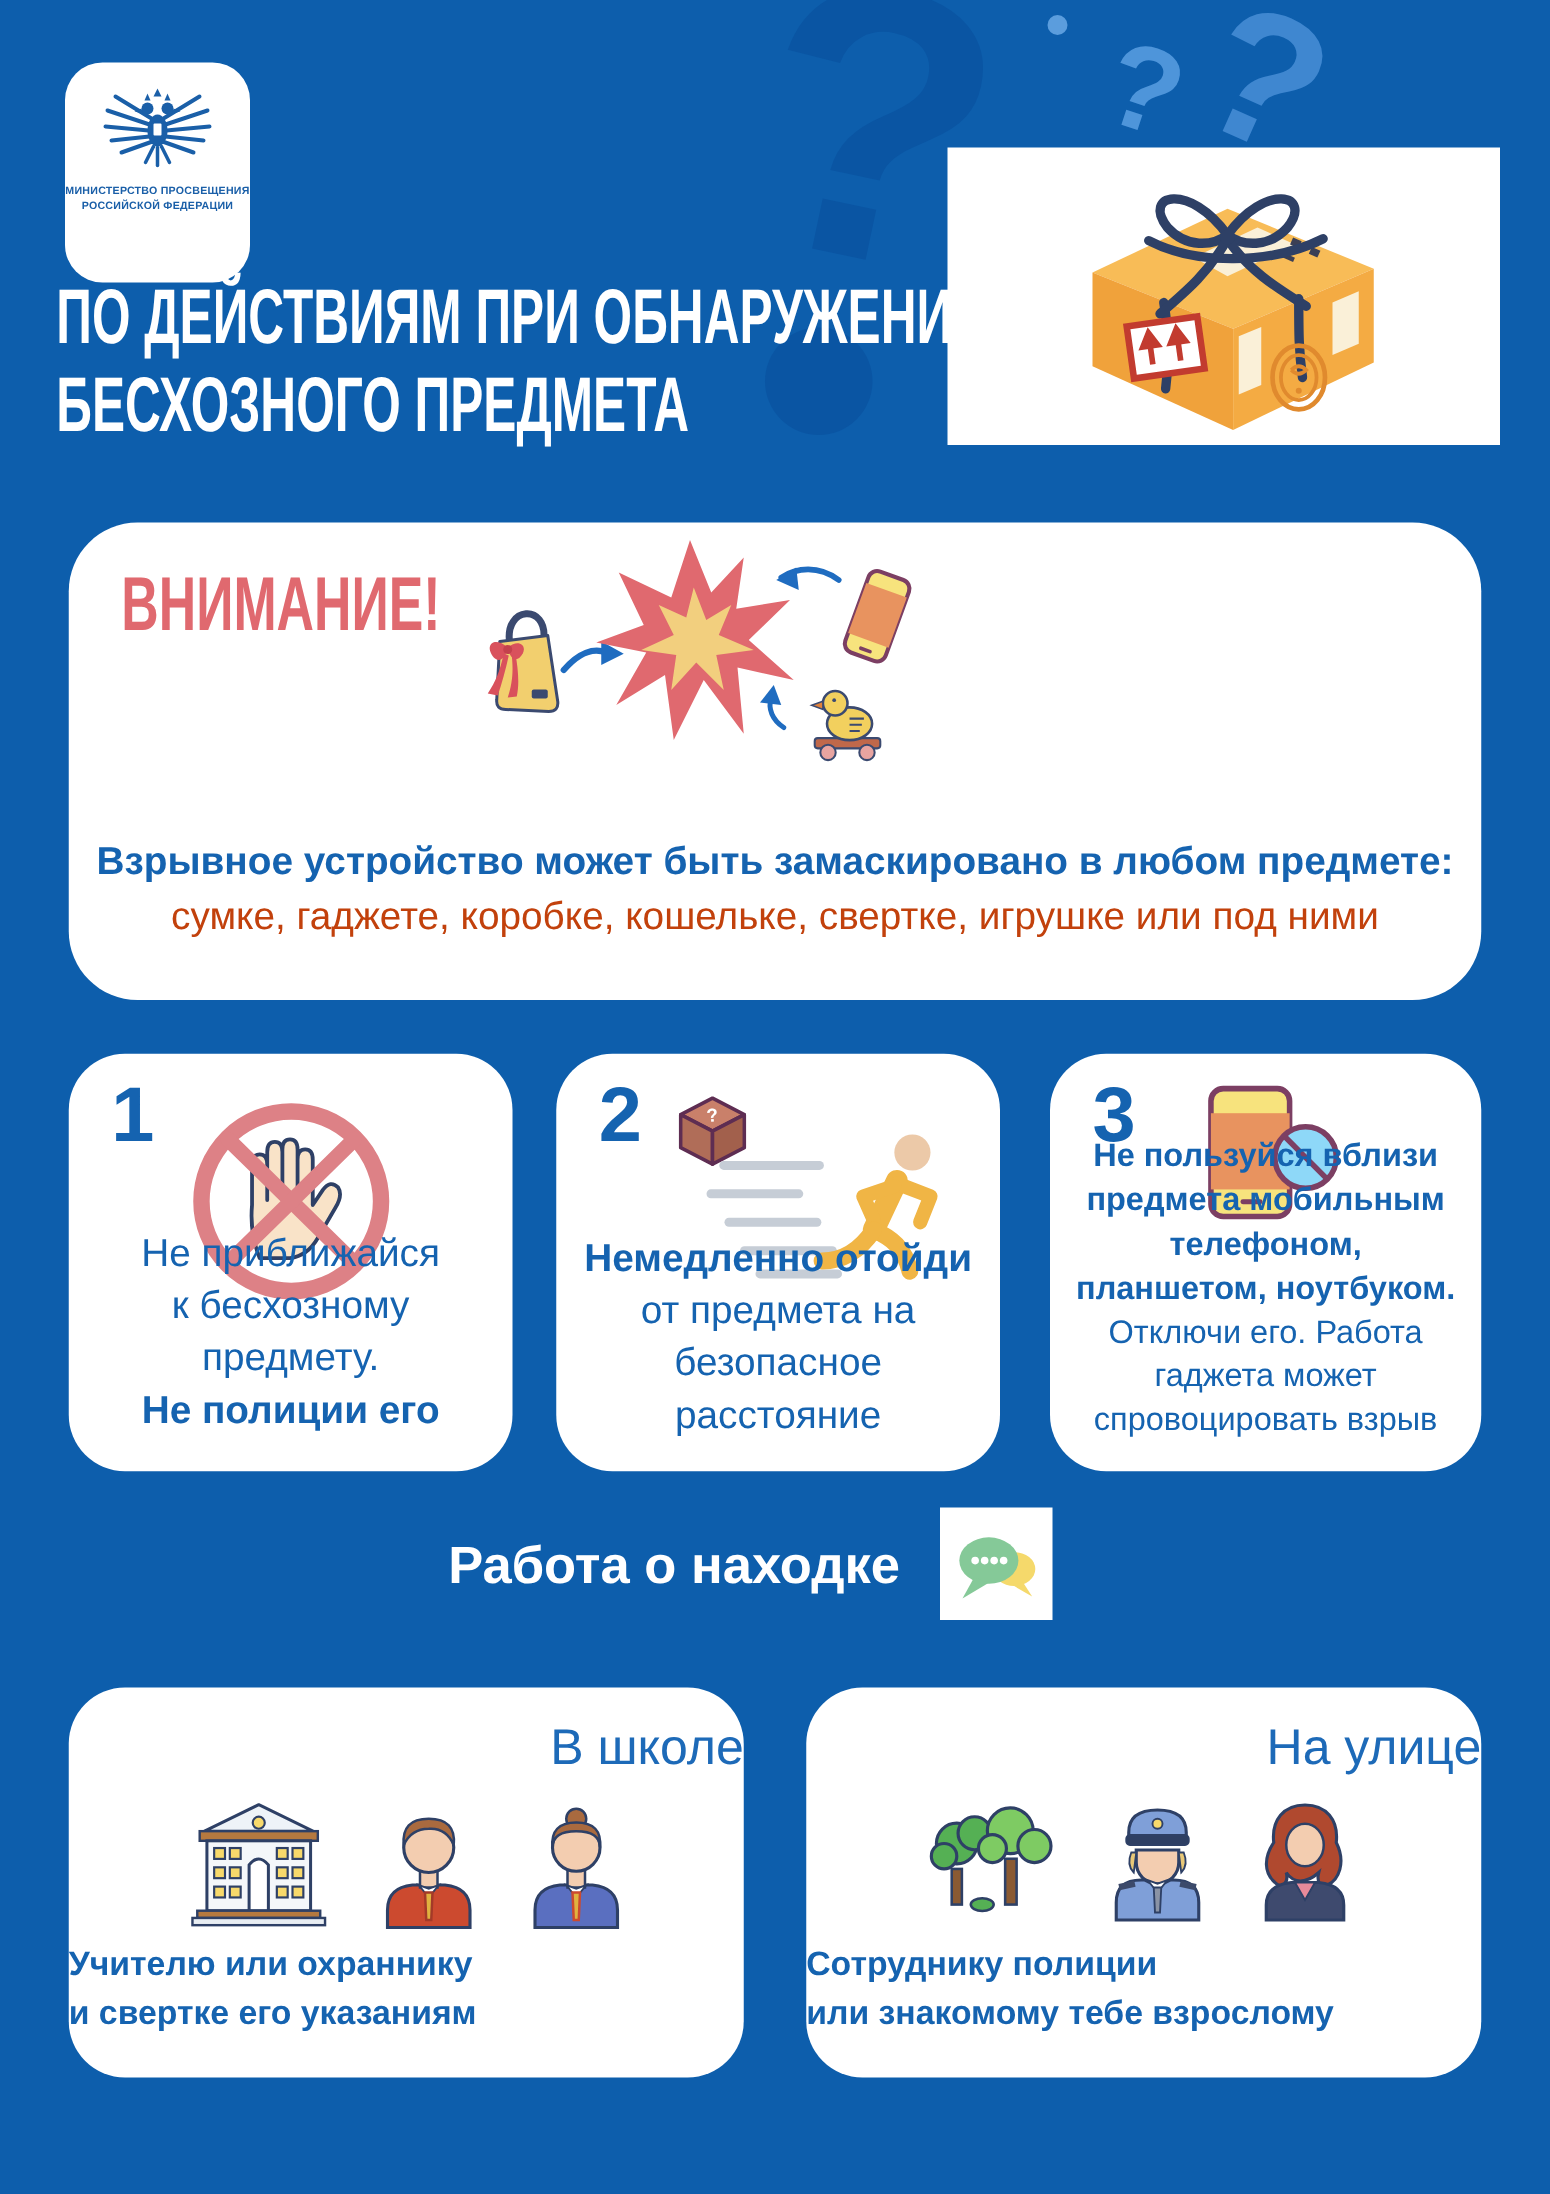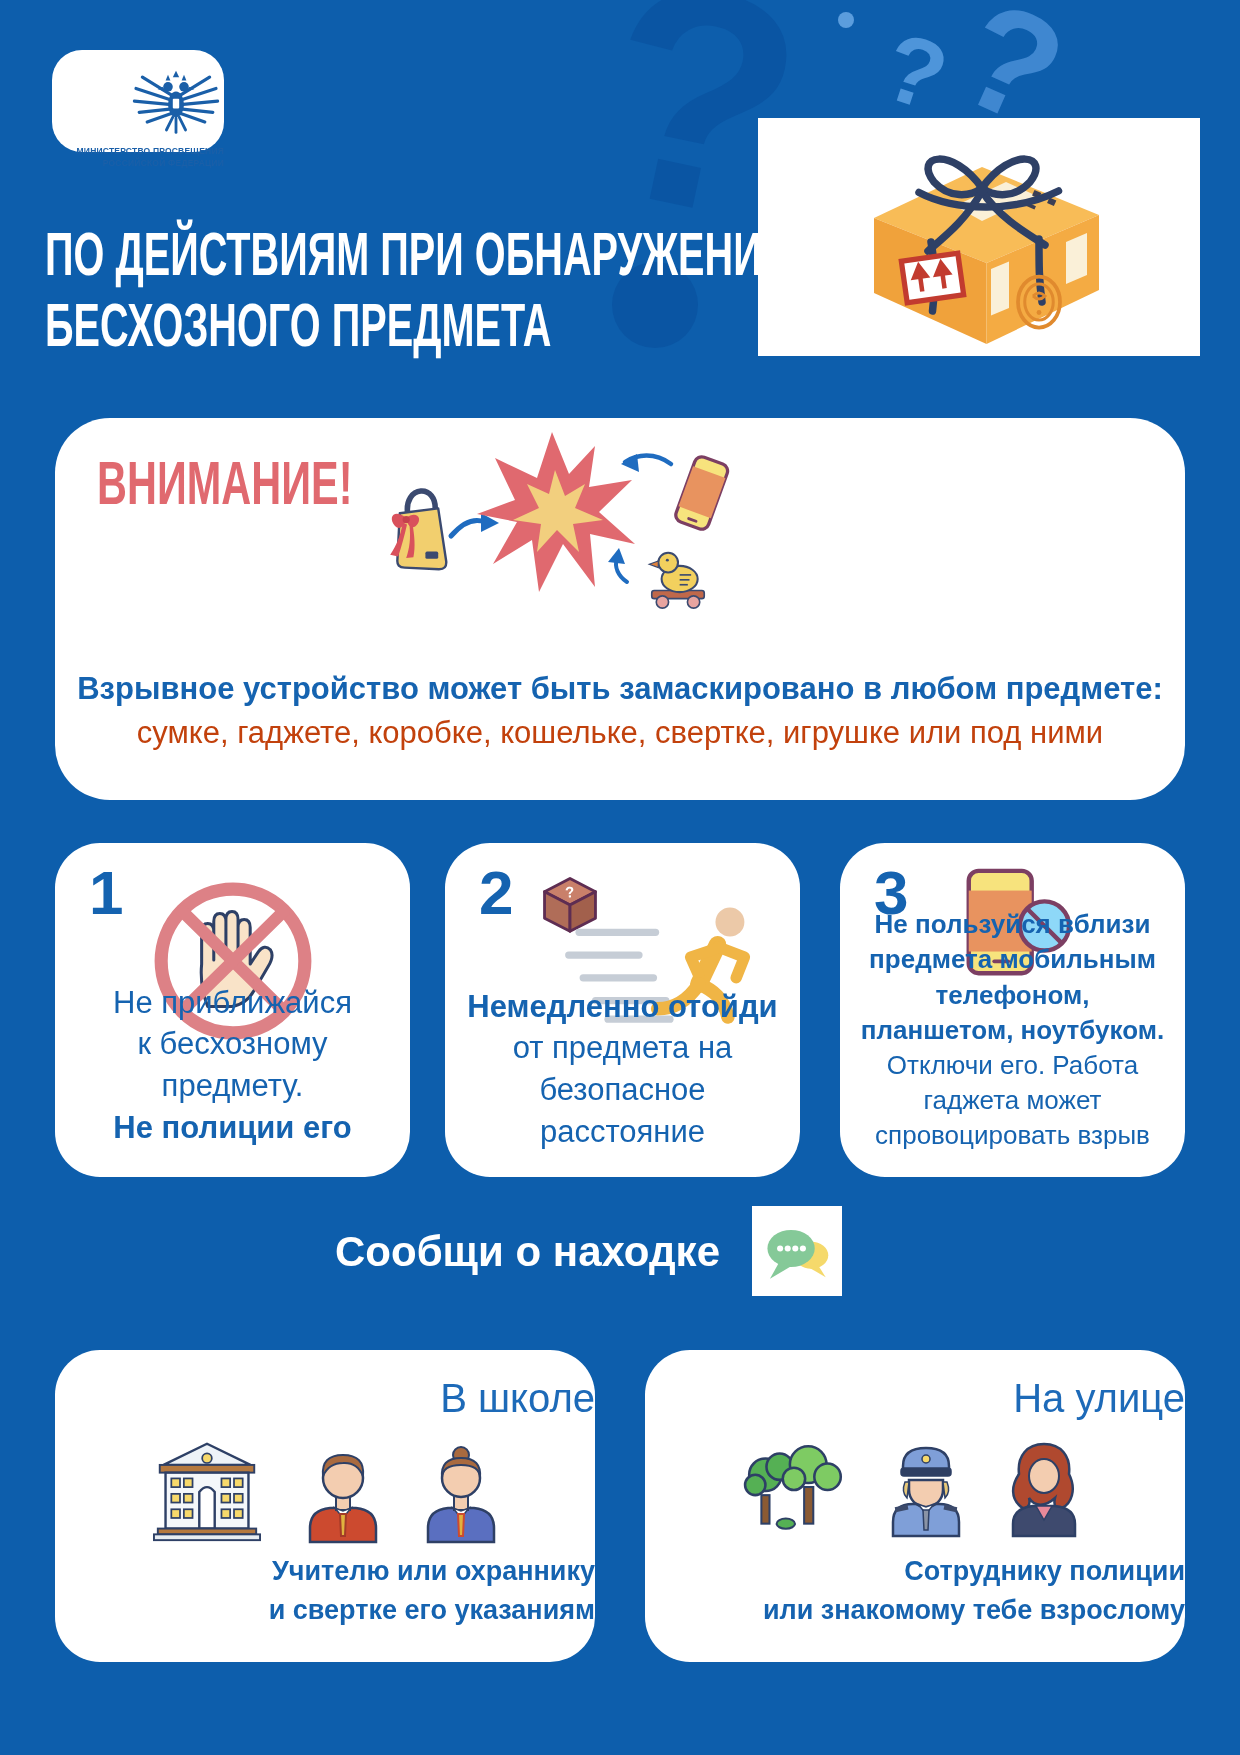--- a/index.html
+++ b/index.html
@@ -4,21 +4,21 @@
 <style>
   html,body{margin:0;padding:0;background:#0d5eac;}
   .poster{position:relative;width:1240px;height:1755px;background:#0d5eac;overflow:hidden;
           font-family:"Liberation Sans","DejaVu Sans",sans-serif;}
   .abs{position:absolute;}
   .card{position:absolute;background:#ffffff;}
   .deco{position:absolute;z-index:0;font-weight:bold;line-height:1;user-select:none;}
   .z1{z-index:1;}
   .cnd{display:inline-block;transform:scaleX(0.64);transform-origin:0 50%;white-space:nowrap;}
   
-  .logo-box{left:52px;top:50px;width:148px;height:102px;border-radius:30px;text-align:right;padding-left:24px;}
+  .logo-box{left:52px;top:50px;width:148px;height:176px;border-radius:30px;text-align:center;}
   .logo-text{font-size:8.5px;color:#1a5fa8;line-height:1.4;letter-spacing:.2px;margin-top:2px;font-weight:bold;}
   .title-box{left:222px;top:50px;width:330px;height:142px;border-radius:30px;display:flex;align-items:center;justify-content:center;}
   .title-box span{display:inline-block;font-size:86px;font-weight:800;color:#0f5fae;letter-spacing:-2px;transform:scaleX(0.70);}
   .subtitle{left:45px;top:218px;color:#ffffff;font-weight:bold;font-size:62px;line-height:1.15;}
   .pkg-box{left:758px;top:118px;width:442px;height:238px;display:flex;align-items:center;justify-content:center;}
   
   .attention{left:55px;top:418px;width:1130px;height:382px;border-radius:55px;}
   .att-head{position:absolute;left:42px;top:30px;font-size:61px;font-weight:800;color:#e0696f;}
   .att-head .cnd{transform:scaleX(0.68);}
   .att-lead-b{position:absolute;left:0;top:253px;width:100%;text-align:center;font-size:31px;font-weight:bold;color:#1563b0;}
@@ -29,21 +29,21 @@
   .step-text{position:absolute;left:0;bottom:28px;width:100%;text-align:center;
              font-size:31px;color:#1563b0;line-height:1.35;padding:0 22px;box-sizing:border-box;}
   .step-text b{font-weight:bold;}
   
   .report-head{left:0;top:1228px;width:720px;text-align:right;color:#fff;font-size:42px;font-weight:bold;}
   .chat-box{left:752px;top:1206px;width:90px;height:90px;background:#fff;display:flex;align-items:center;justify-content:center;}
   
   .place{top:1350px;height:312px;border-radius:45px;width:540px;}
   .place-head{position:absolute;left:0;top:26px;width:100%;text-align:right;font-size:40px;color:#1d6ab8;}
   .place-icons{position:absolute;left:0;top:86px;width:100%;display:flex;align-items:flex-end;justify-content:center;gap:28px;}
-  .place-text{position:absolute;left:0;bottom:32px;width:100%;text-align:right;font-size:27px;font-weight:bold;color:#1563b0;line-height:1.45;}
+  .place-text{position:absolute;left:0;bottom:32px;width:100%;text-align:left;font-size:27px;font-weight:bold;color:#1563b0;line-height:1.45;}
 </style>
 </head>
 <body>
 
 <div class="poster">
 
   <div class="deco" style="left:605px;top:-55px;font-size:310px;color:#0a55a3;transform:rotate(12deg);">?</div>
   <div class="deco" style="left:886px;top:24px;font-size:96px;color:#4e95da;transform:rotate(18deg);">?</div>
   <div class="deco" style="left:966px;top:-12px;font-size:150px;color:#3f87d0;transform:rotate(24deg);">?</div>
   <div class="deco" style="left:612px;top:262px;width:86px;height:86px;border-radius:50%;background:#0a55a3;"></div>
@@ -249,21 +249,21 @@
       <rect x="20" y="26" width="64" height="62" fill="#e8935f"></rect>
       <rect x="44" y="96" width="18" height="4" rx="2" fill="#7c3f63"></rect>
       <circle cx="97" cy="62" r="25" fill="#8ed8f8" stroke="#7c3f63" stroke-width="4.5"></circle>
       <line x1="80" y1="45" x2="114" y2="79" stroke="#7c3f63" stroke-width="4.5"></line>
     </svg>
     <div class="step-text" style="bottom:24px;font-size:26px;padding:0 16px;">
       <b>Не пользуйся вблизи предмета мобильным телефоном, планшетом, ноутбуком.</b> <span>Отключи его. Работа гаджета может спровоцировать взрыв</span>
     </div>
   </div>
 
-  <div class="abs z1 report-head">Сообщи о находке</div>
+  <div class="abs z1 report-head">Работа о находке</div>
   <div class="card z1 chat-box">
     <svg width="76" height="76" viewBox="0 0 90 90">
       <ellipse cx="62" cy="50" rx="20" ry="16" fill="#f5d96b"></ellipse>
       <polygon points="70,62 79,76 60,65" fill="#f5d96b"></polygon>
       <ellipse cx="38" cy="42" rx="28" ry="22" fill="#85c998"></ellipse>
       <polygon points="24,58 13,78 38,63" fill="#85c998"></polygon>
       <circle cx="25" cy="42" r="3.6" fill="#ffffff"></circle>
         <circle cx="34" cy="42" r="3.6" fill="#ffffff"></circle>
       <circle cx="43" cy="42" r="3.6" fill="#ffffff"></circle>
         <circle cx="52" cy="42" r="3.6" fill="#ffffff"></circle>

